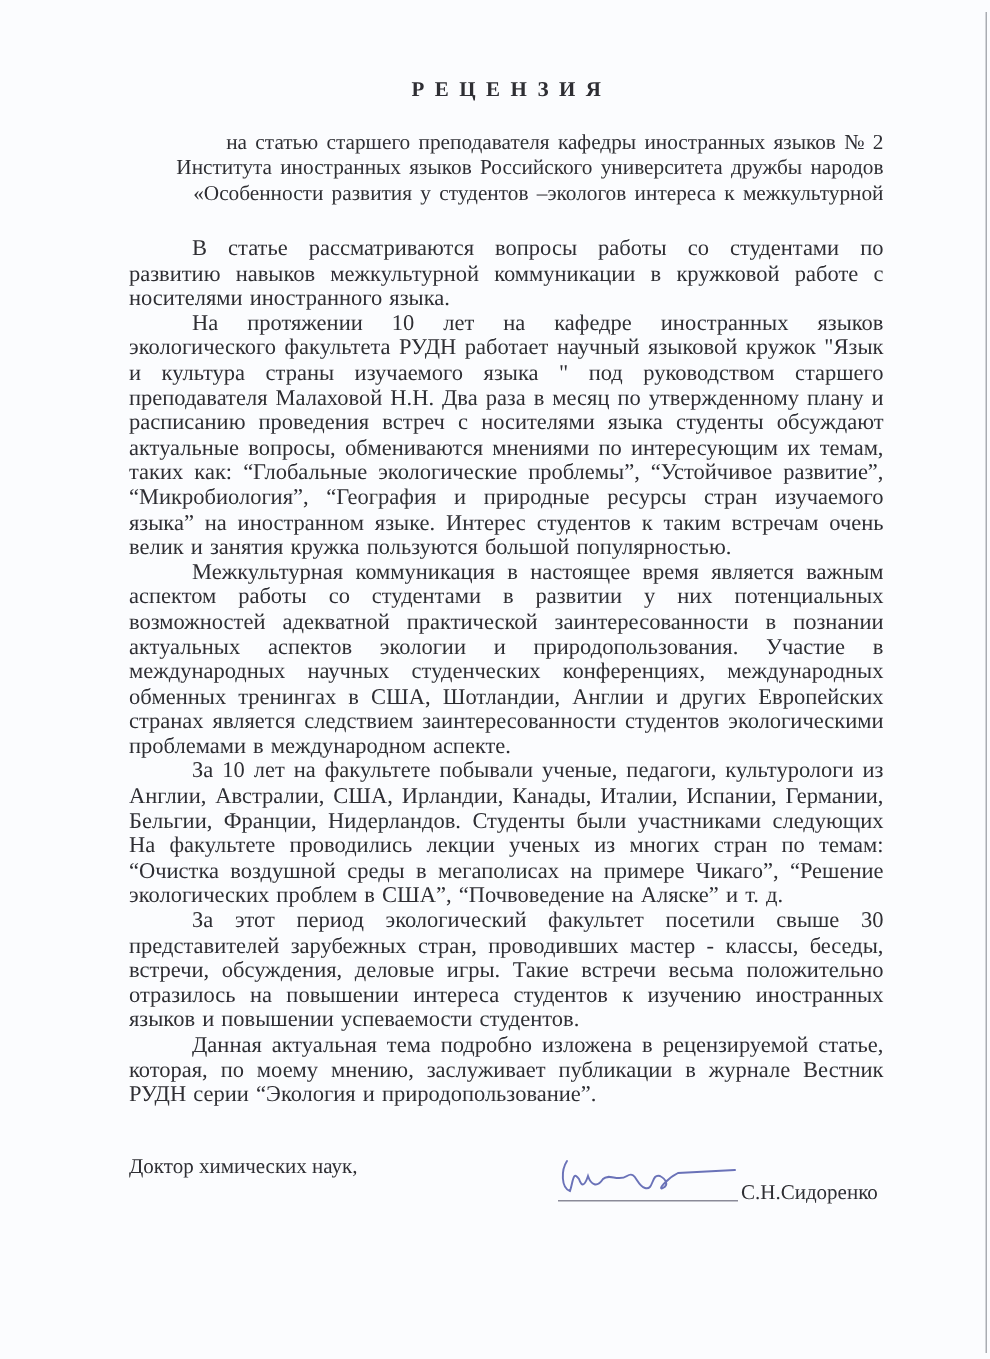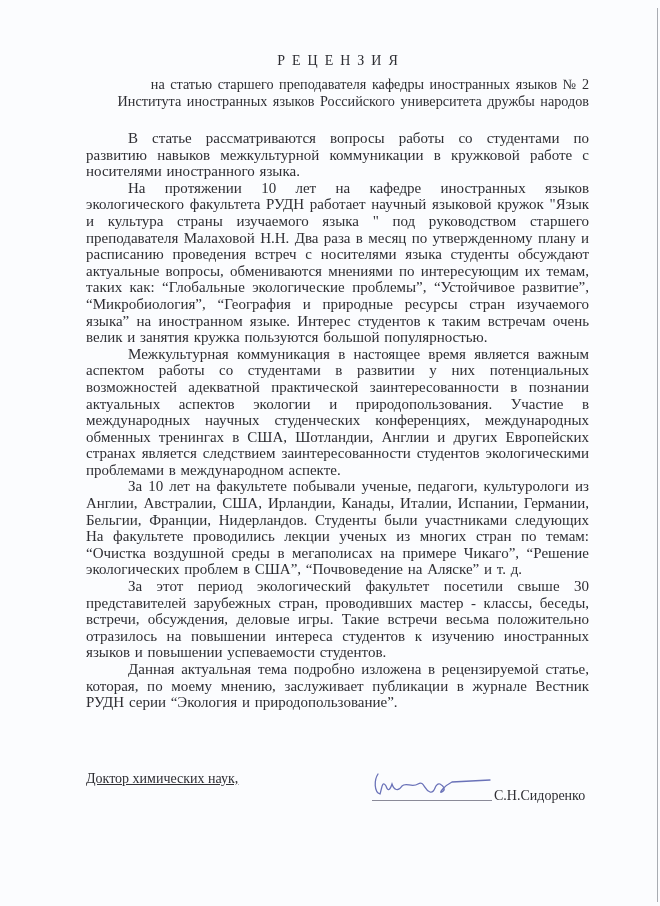--- a/index.html
+++ b/index.html
@@ -12,47 +12,48 @@
     }
     .page-edge {
       position: absolute; right: 2px; top: 8px; bottom: 4px; width: 1px;
       background: #a9acb2;
     }
     .page {
       position: absolute; left: 86px; top: 52px; width: 503px;
     }
     .header { text-align: center; font-size: 14.2px; line-height: 17px; }
     .title {
-      font-weight: normal; letter-spacing: 7px; font-size: 14px;
-      margin-bottom: 7px; padding-left: 7px;
+      font-weight: bold; letter-spacing: 7px; font-size: 14px;
+      margin-bottom: 18px; padding-left: 7px;
     }
     .header-line { white-space: nowrap; word-spacing: 2px; text-align: right; }
     .body { margin-top: 20px; font-size: 15px; line-height: 16.6px; text-align: justify; }
     .para { margin: 0; text-indent: 42px; text-align: justify; text-align-last: left; word-spacing: 1px; }
     .signature-block {
       position: absolute; left: 86px; top: 770px; width: 510px; height: 40px;
       font-size: 14px; line-height: 17px;
     }
-    .sig-left { position: absolute; left: 0; top: 0; text-decoration: underline; }
+    .sig-left { position: absolute; left: 0; top: 0; }
     .sig-line {
       position: absolute; left: 286px; top: 30px; width: 120px; height: 1px; background: #8a8a98;
     }
     .sig-mark { position: absolute; left: 286px; top: -2px; width: 125px; height: 32px; }
     .sig-name { position: absolute; left: 408px; top: 17px; }
   </style>
 </head>
 <body>
 
 <div class="page-edge"></div>
 
 <div class="page">
   <div class="header">
     <div class="title">РЕЦЕНЗИЯ</div>
     <div class="header-line">на   статью   старшего  преподавателя  кафедры  иностранных языков  № 2</div>
     <div class="header-line">Института иностранных языков Российского университета дружбы народов</div>
+    <div class="header-line">«Особенности   развития   у   студентов –экологов   интереса   к межкультурной</div>
   </div>
 
   <div class="body">
     <p class="para">В статье рассматриваются вопросы работы со студентами по развитию навыков межкультурной коммуникации в кружковой работе с носителями иностранного языка.</p>
     <p class="para">На протяжении 10 лет на кафедре иностранных языков экологического факультета РУДН работает научный языковой кружок "Язык и культура страны изучаемого языка " под руководством старшего преподавателя Малаховой Н.Н. Два раза в месяц по утвержденному плану и расписанию проведения встреч с носителями языка студенты обсуждают актуальные вопросы, обмениваются мнениями по интересующим их темам, таких как: “Глобальные экологические проблемы”, “Устойчивое развитие”, “Микробиология”, “География и природные ресурсы стран изучаемого языка” на иностранном языке. Интерес студентов к таким встречам очень велик и занятия кружка пользуются большой популярностью.</p>
     <p class="para">Межкультурная коммуникация в настоящее время является важным аспектом работы со студентами в развитии у них потенциальных возможностей адекватной практической заинтересованности в познании актуальных аспектов экологии и природопользования. Участие в международных научных студенческих конференциях, международных обменных тренингах в США, Шотландии, Англии и других Европейских странах является следствием заинтересованности студентов экологическими проблемами в международном аспекте.</p>
     <p class="para">За 10 лет на факультете побывали ученые, педагоги, культурологи из Англии, Австралии, США, Ирландии, Канады, Италии, Испании, Германии, Бельгии, Франции, Нидерландов. Студенты были участниками следующих На факультете проводились лекции ученых из многих стран по темам: “Очистка воздушной среды в мегаполисах на примере Чикаго”, “Решение экологических проблем в США”, “Почвоведение на Аляске” и т. д.</p>
     <p class="para">За этот период экологический факультет посетили свыше 30 представителей зарубежных стран, проводивших мастер - классы, беседы, встречи, обсуждения, деловые игры. Такие встречи весьма положительно отразилось на повышении интереса студентов к изучению иностранных языков и повышении успеваемости студентов.</p>
     <p class="para">Данная актуальная тема подробно изложена в рецензируемой статье, которая, по моему мнению, заслуживает публикации в журнале Вестник РУДН серии “Экология и природопользование”.</p>
   </div>

